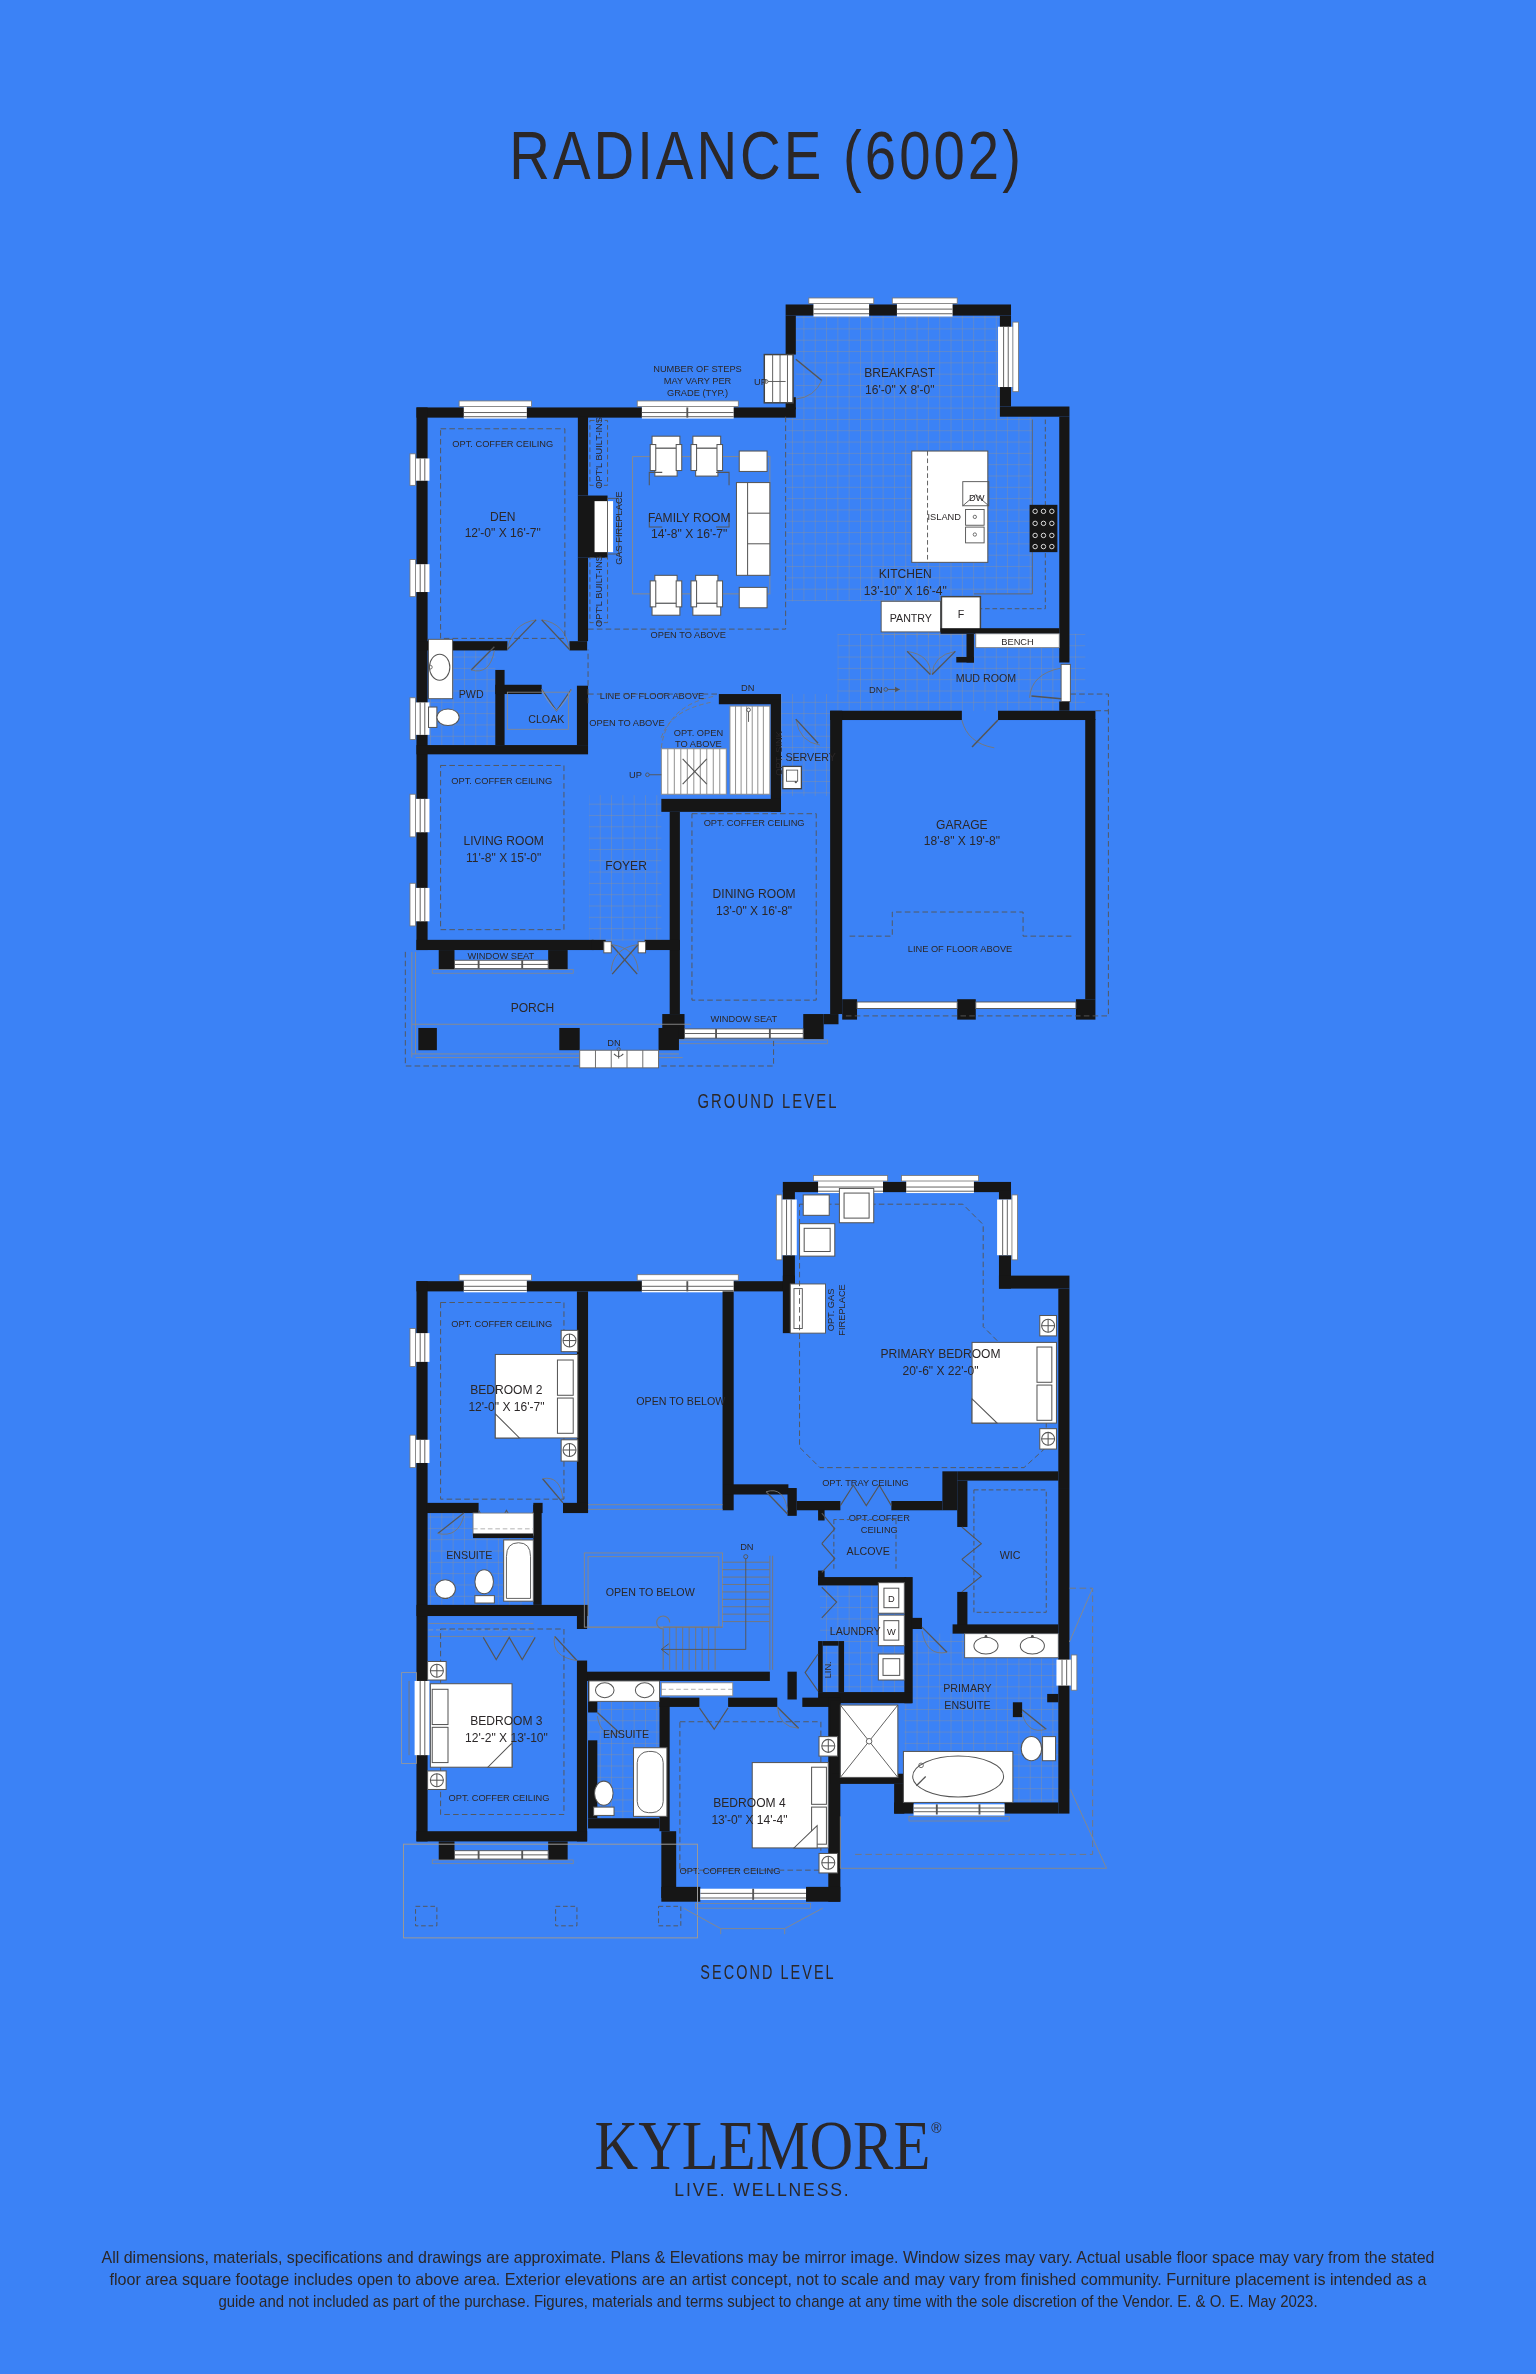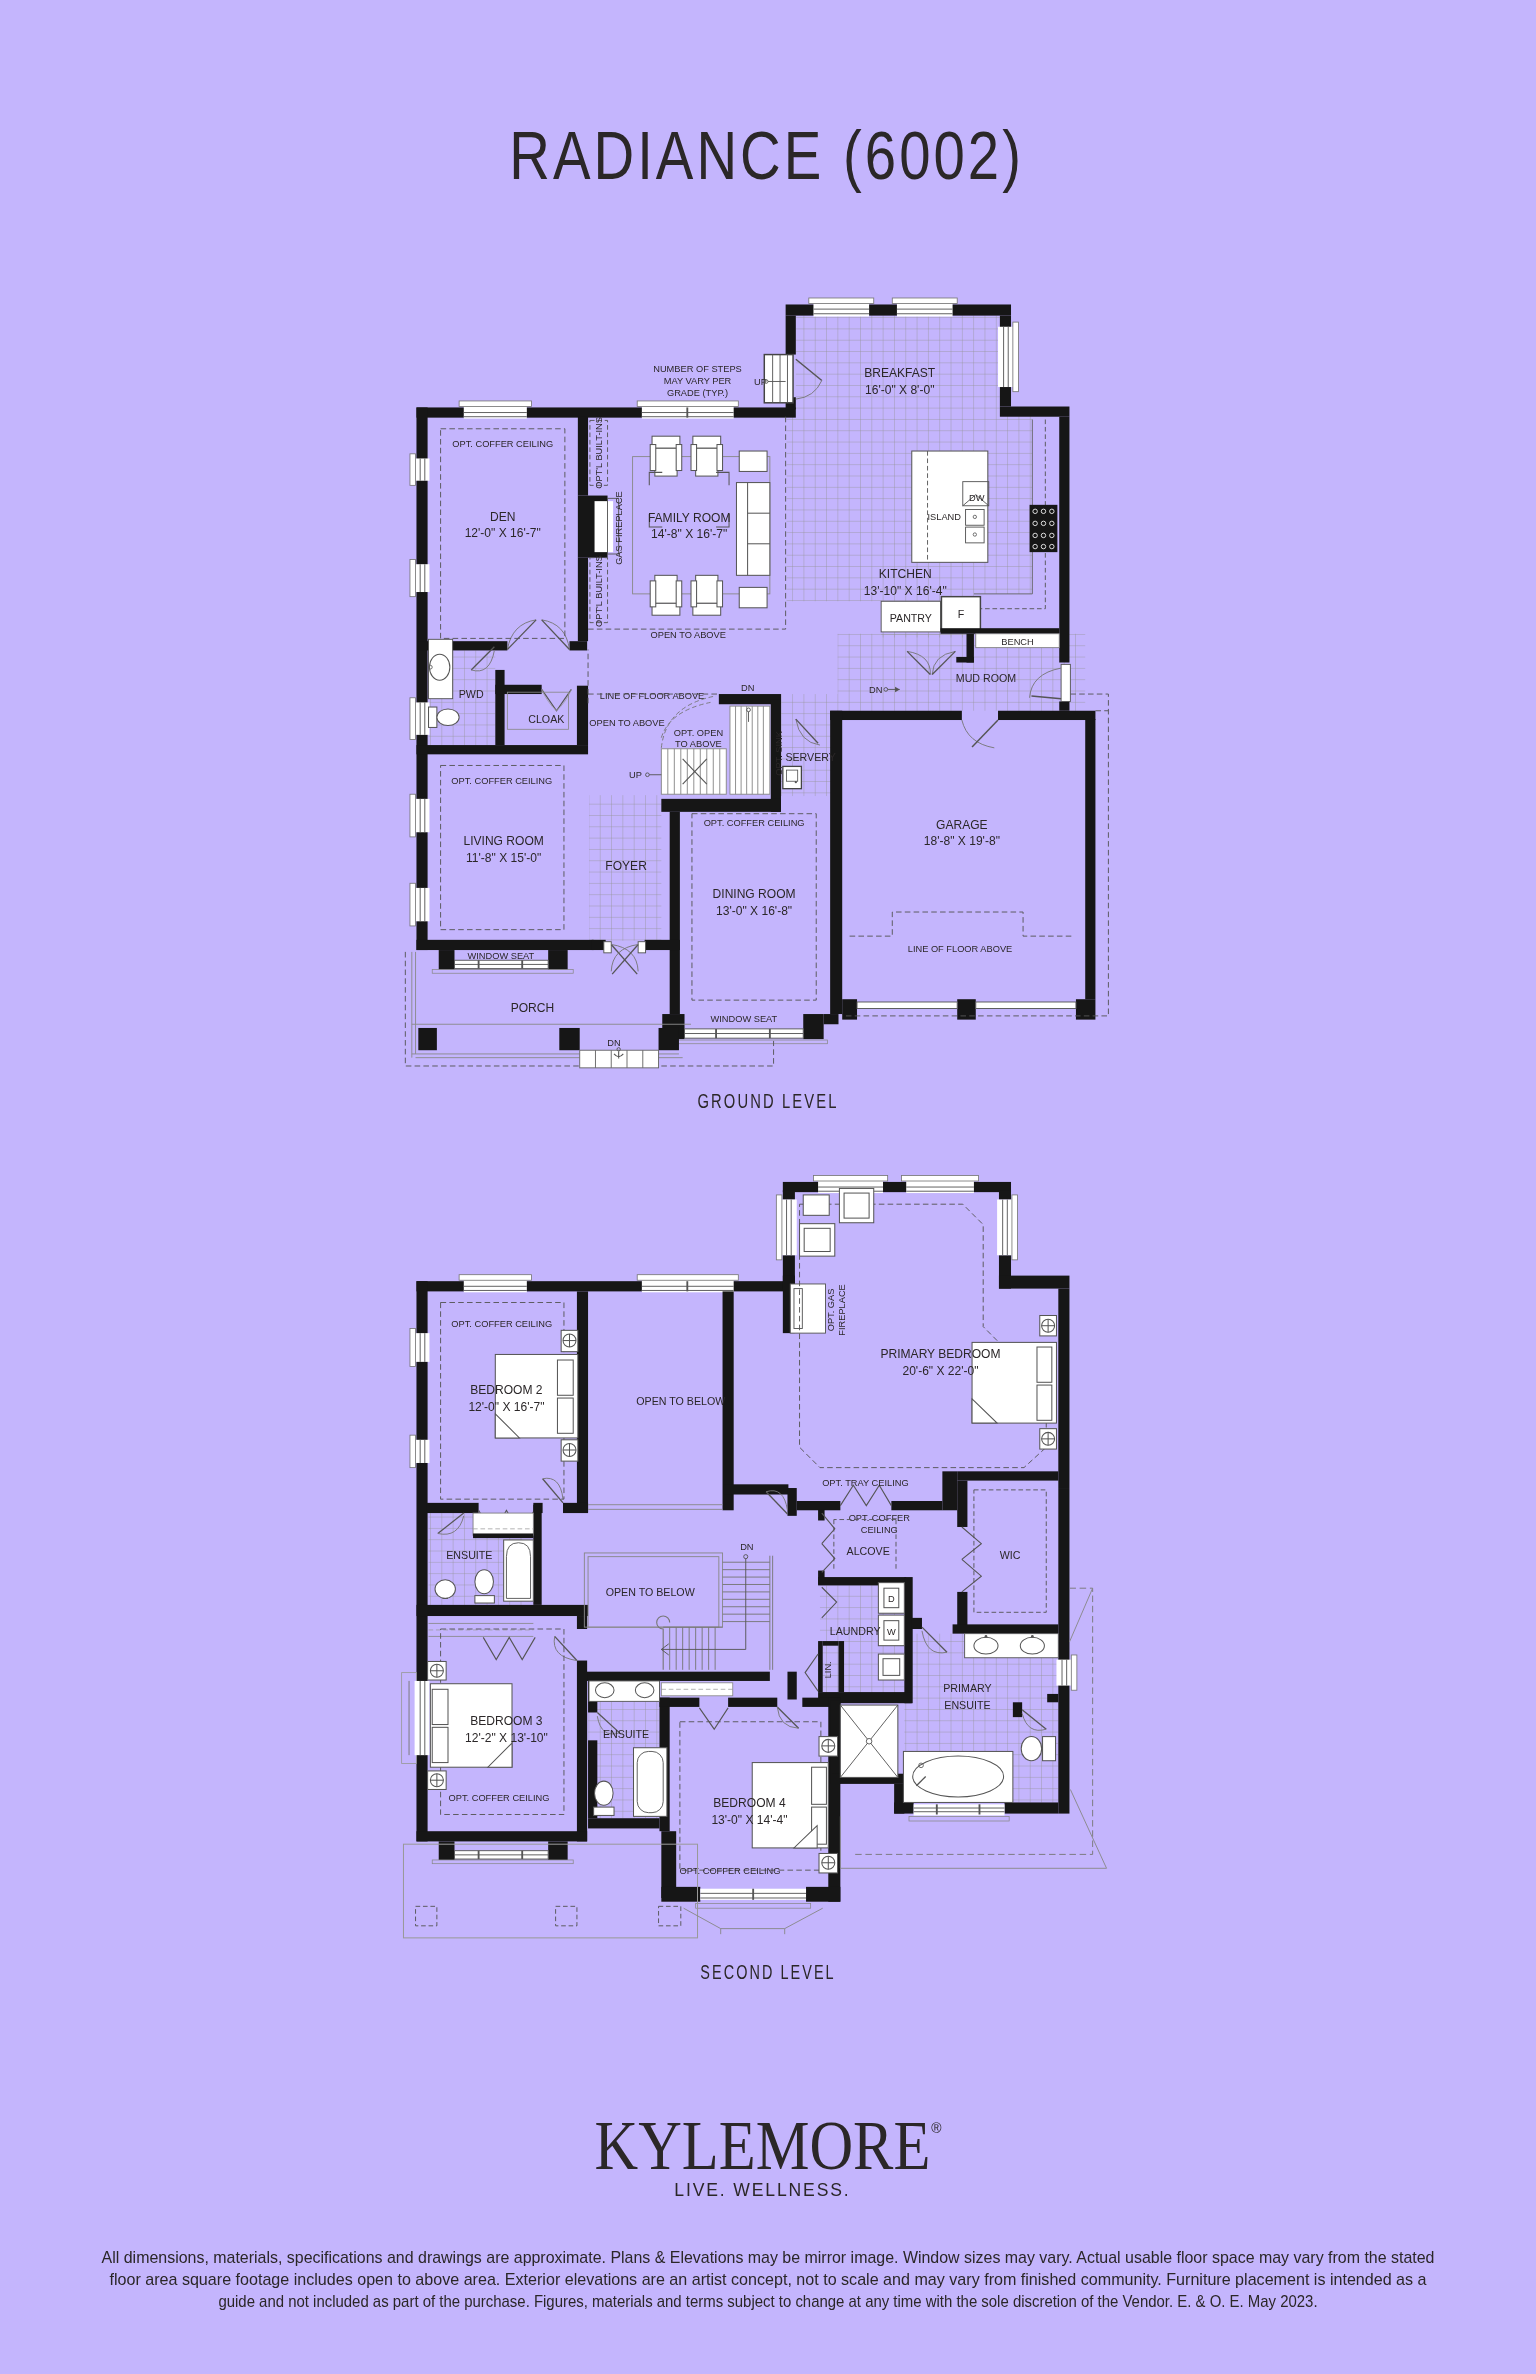--- a/index.html
+++ b/index.html
@@ -1,16 +1,16 @@
 <!DOCTYPE html>
 <html style="font-size:15px"><head>
 <meta charset="utf-8">
 <style>
 html,body{margin:0;padding:0;background:#ffffff}
-#page{position:relative;width:1536px;height:2375px;background:#c4b5fd;overflow:hidden}
+#page{position:relative;width:1536px;height:2375px;background:#3b82f6;overflow:hidden}
 svg text{font-family:"Liberation Sans",sans-serif;fill:#2b2728}
 .r{font-size:13px}
 .s{font-size:11.5px}
 .t{font-size:10px}
 </style>
 </head>
 <body>
 <div id="page">
 <svg width="1536" height="2375" viewBox="0 0 1656 2560">
 <defs>

